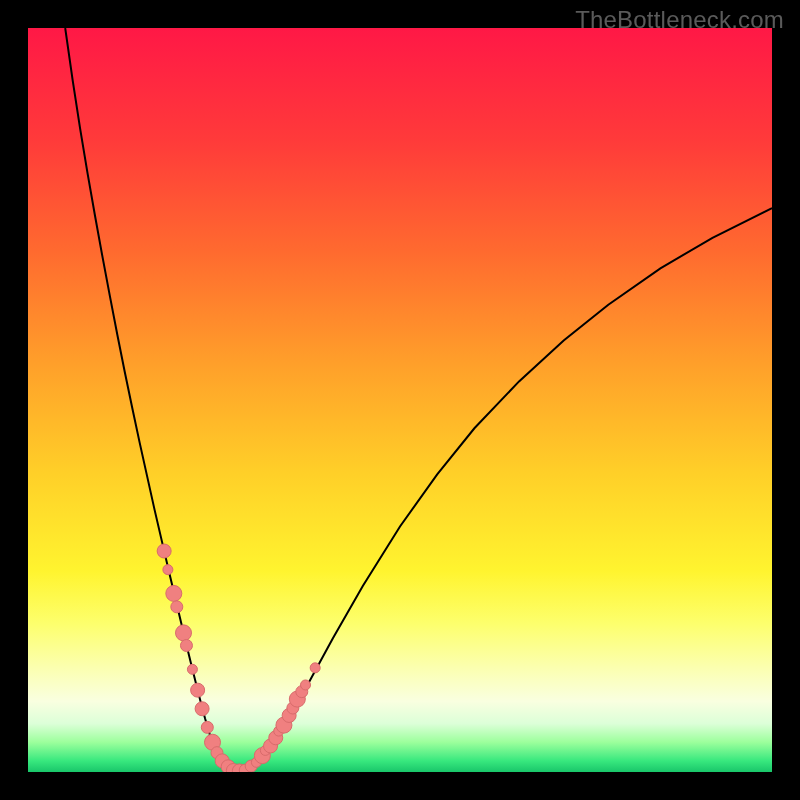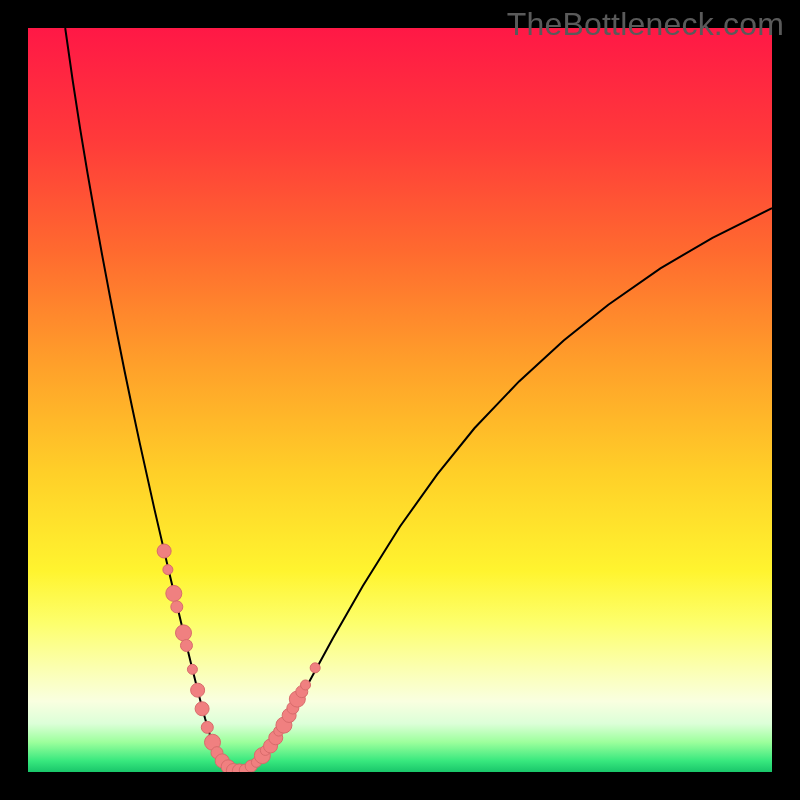--- a/index.html
+++ b/index.html
@@ -24,21 +24,21 @@
     left: 0;
     top: 0;
     width: 744px;
     height: 744px;
   }
   .watermark {
     position: absolute;
     top: 6px;
     right: 16px;
     color: #5a5a5a;
-    font-size: 32px;
+    font-size: 24px;
     font-weight: 500;
     letter-spacing: 0.2px;
     user-select: none;
   }
 </style>
 </head>
 <body>
 
 <div class="frame">
   <svg class="plot" viewBox="0 0 744 744" preserveAspectRatio="none">

